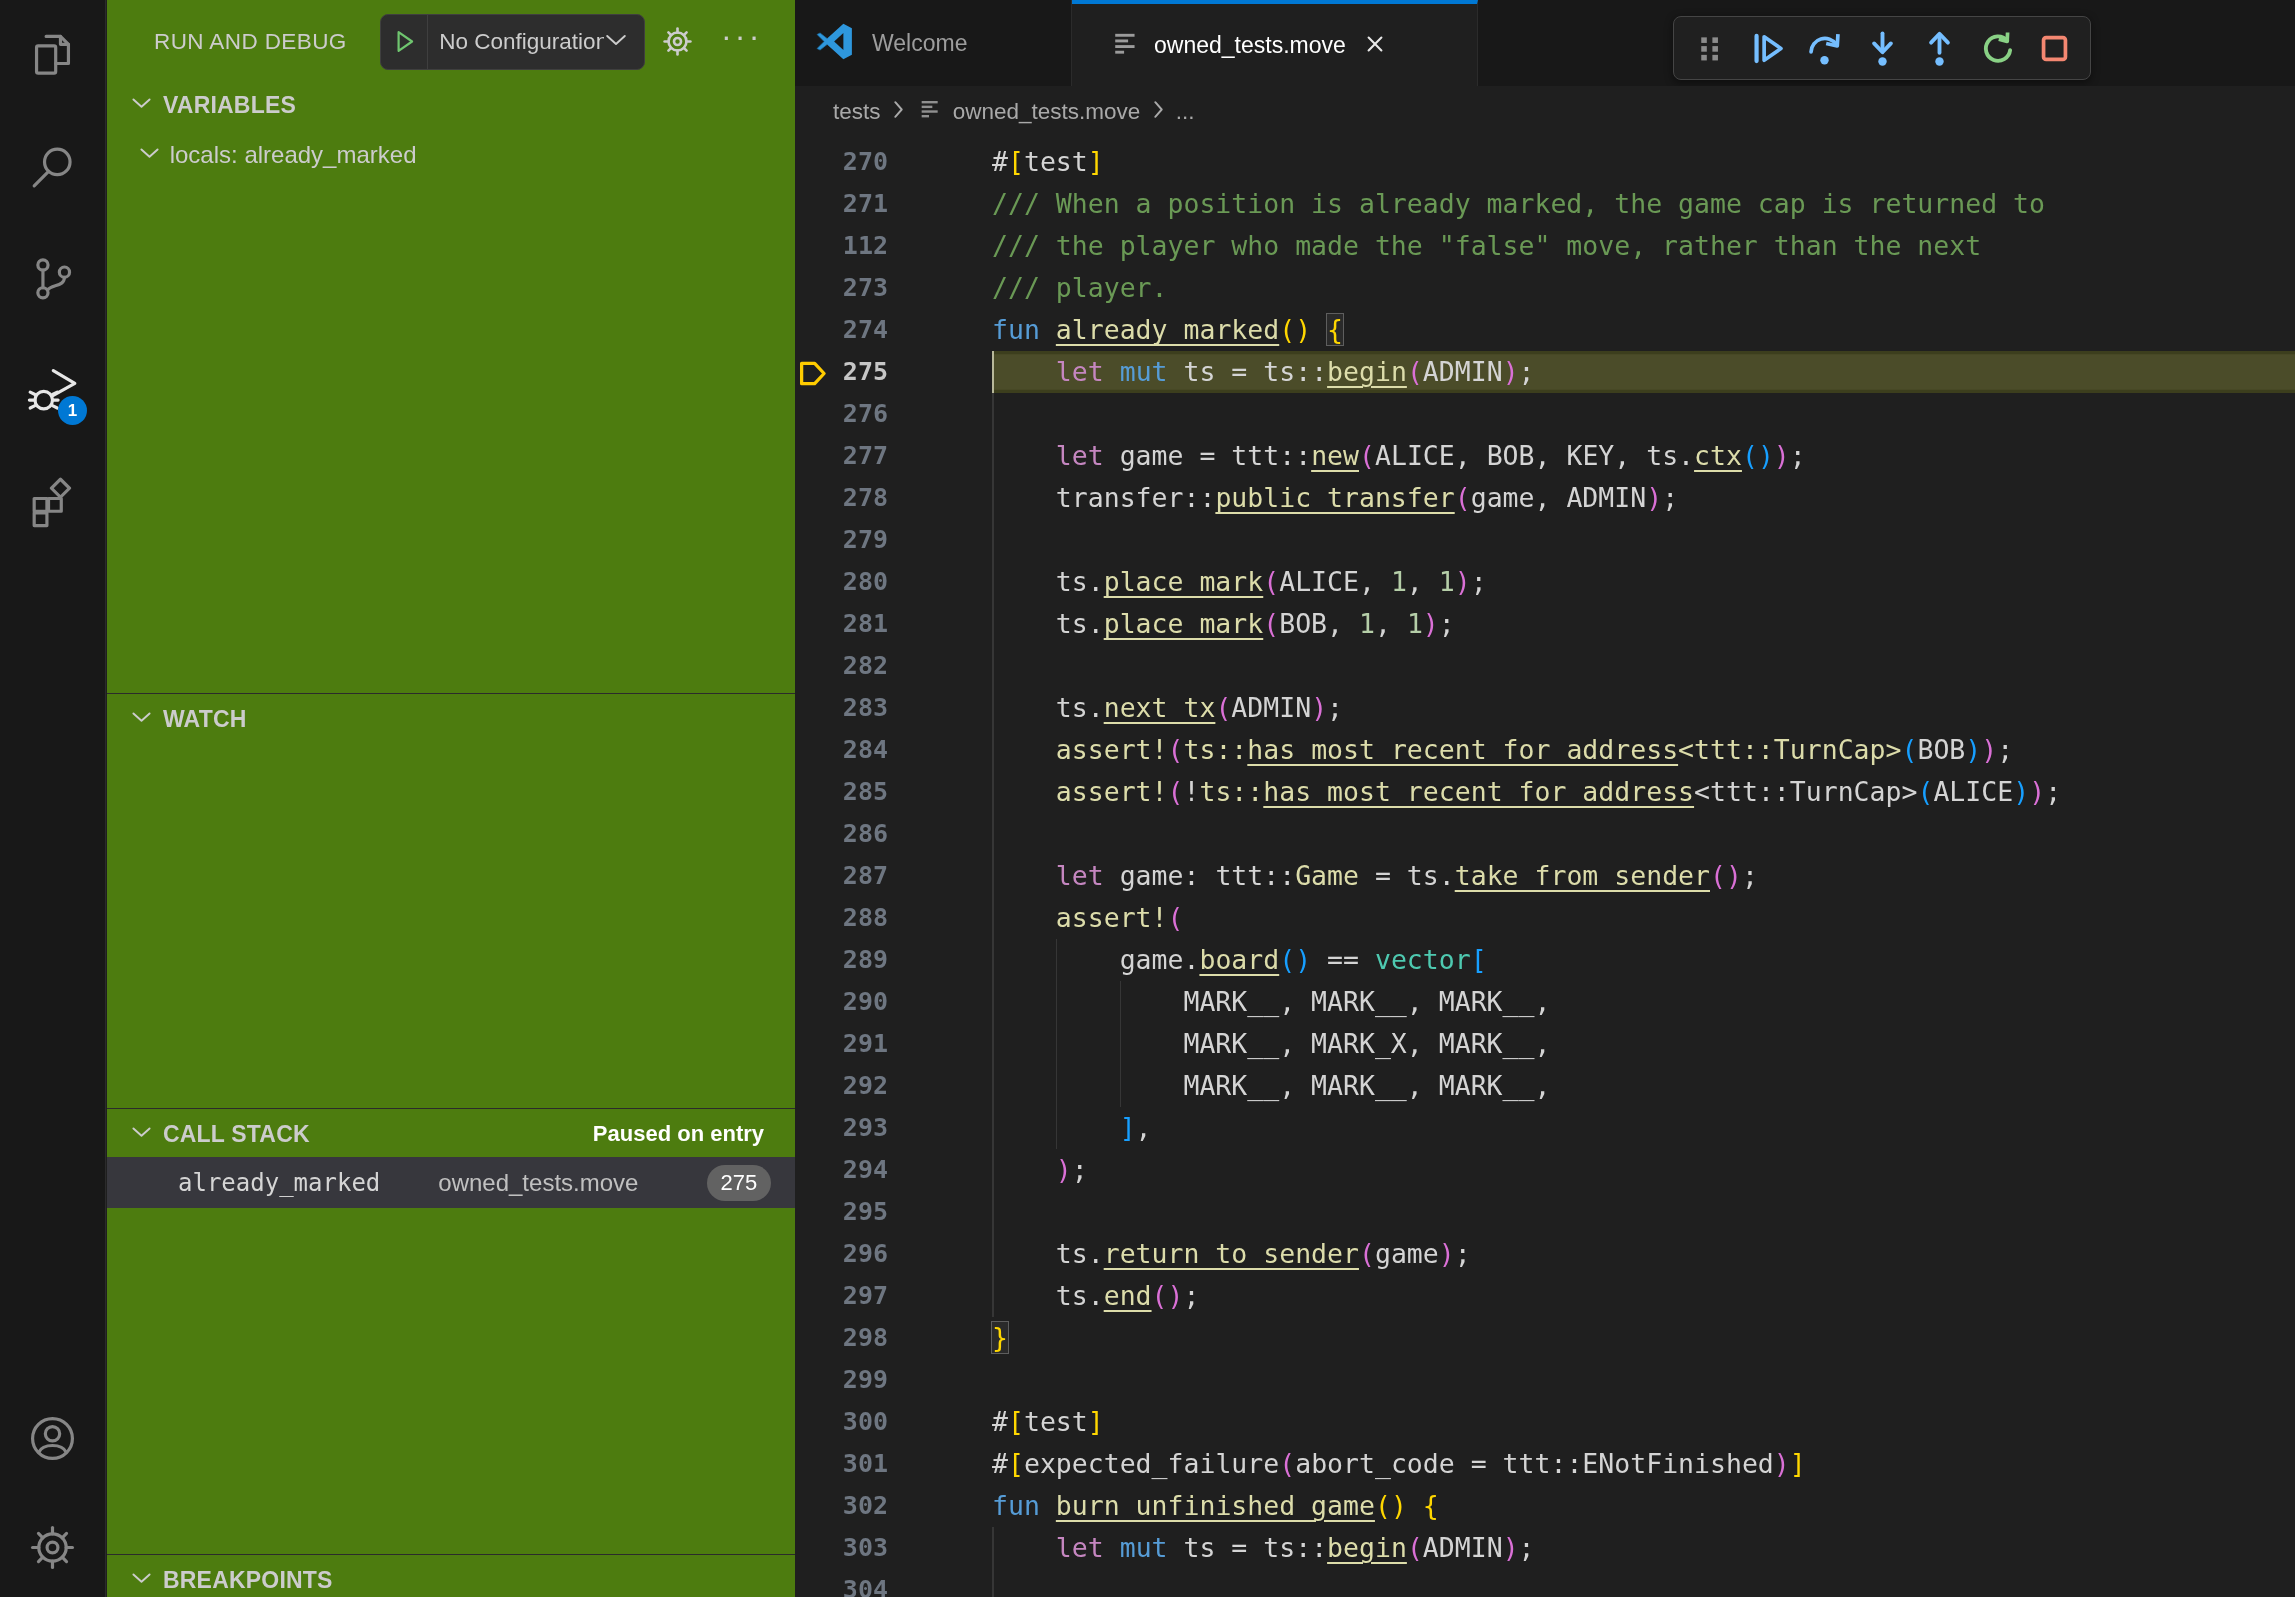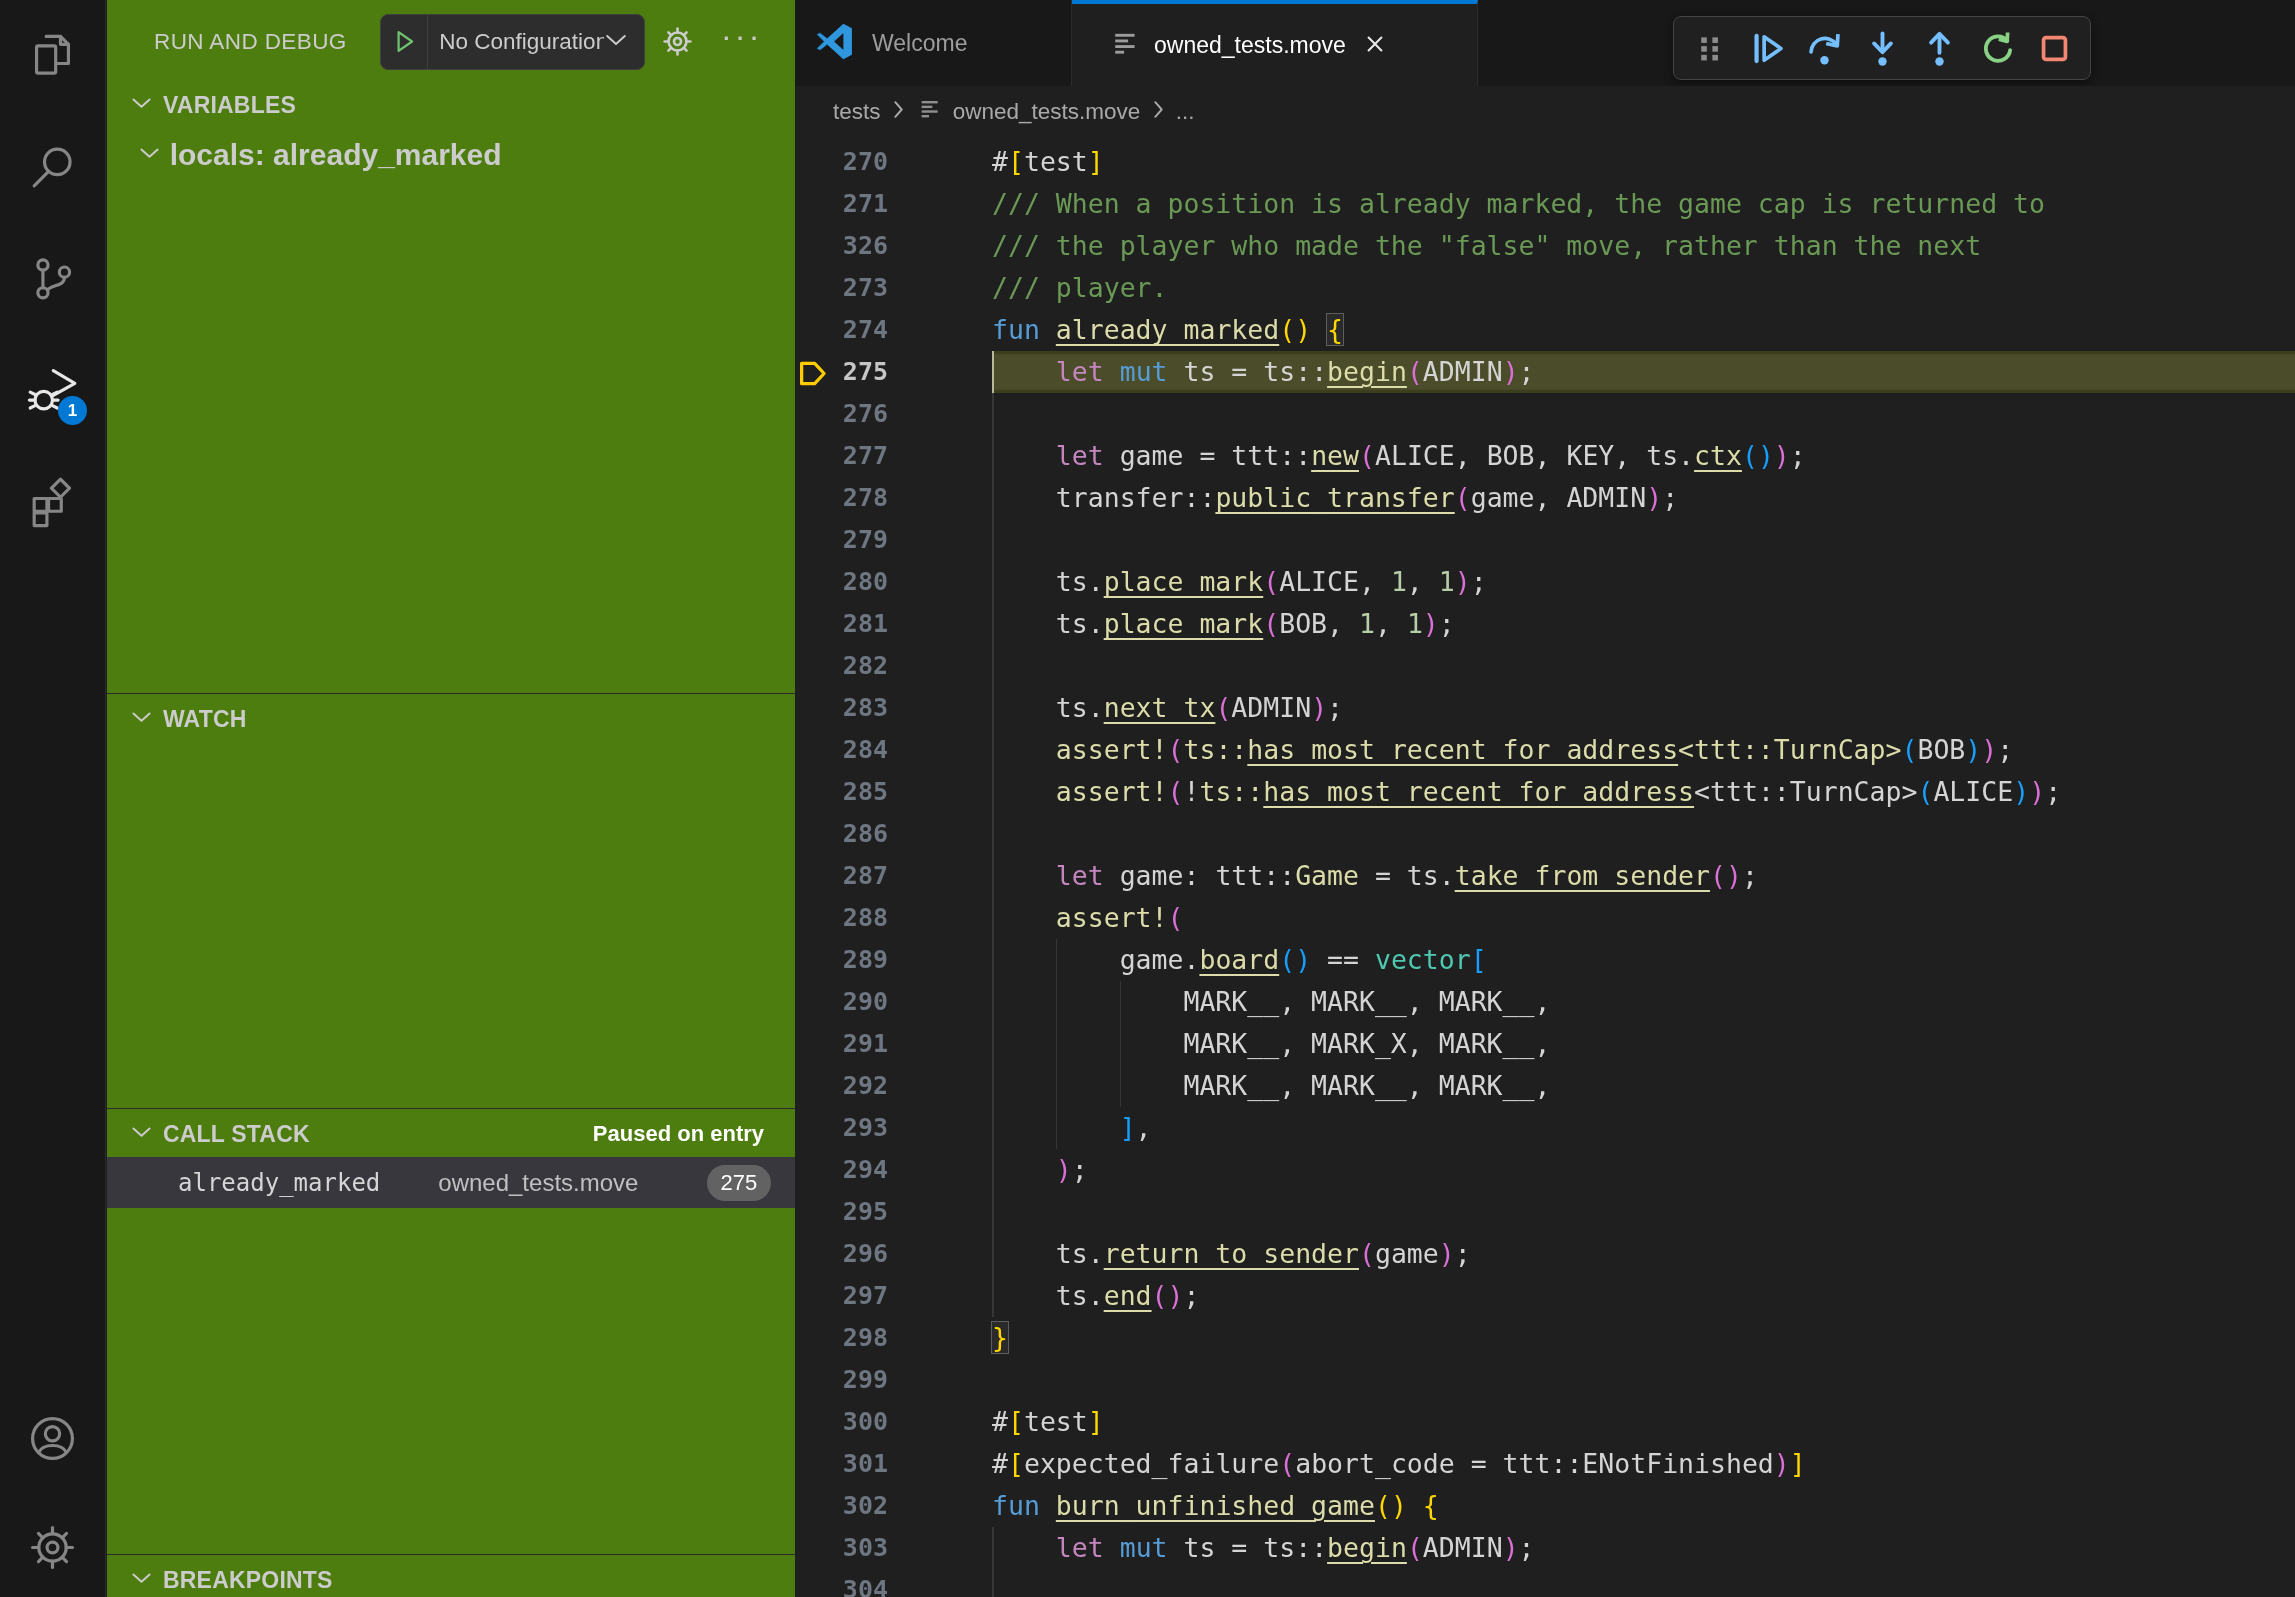--- a/index.html
+++ b/index.html
@@ -29,21 +29,21 @@
   .sb-gear { position:absolute; left:553px; top:24px; }
   .sb-dots { position:absolute; left:614px; top:17.7px; font-size:32px; color:#cccccc; letter-spacing:3.2px; }
 
   .sec-head { position:absolute; left:0; right:0; height:42px; display:flex; align-items:center;padding-left:14px; }
   .sec-head .chev { margin-left:9.7px; }
   .sec-label { font-size:23px; font-weight:bold; color:#cccccc; margin-left:11.3px; letter-spacing:0.2px; }
   .divider { position:absolute; left:0; right:0; height:0.8px; background:#2b2b2b; }
 
   .locals-row { position:absolute; top:134px; left:0; right:0; height:42px; display:flex; align-items:center; }
   .locals-row .chev { margin-left:32px; }
-  .locals-label { font-size:30px; font-weight:bold; color:#cccccc; margin-left:9.7px; }
+  .locals-label { font-size:24px; font-weight:normal; color:#cccccc; margin-left:9.7px; }
 
   .cs-status { position:absolute; right:31px; top:0; height:42px; display:flex; align-items:center;
                font-size:22px; font-weight:bold; color:#ffffff; }
   .cs-row { position:absolute; top:1157px; left:0; right:0; height:51px; background:#37373d;
             display:flex; align-items:center; }
   .cs-fn { font-family:"DejaVu Sans Mono", monospace; font-size:24px; color:#d5d5d5; margin-left:71px; }
   .cs-file { font-size:24px; color:#c0c0c0; margin-left:58px; }
   .cs-badge { position:absolute; right:24px; top:8px; height:36px; border-radius:18.5px; background:#626262;
               color:#ffffff; font-size:22px; display:flex; align-items:center; padding:0 13.7px; }
 
@@ -356,21 +356,21 @@
       <span class="bc-item">owned_tests.move</span>
       <span class="bc-chev"><svg width="13" height="21" viewBox="0 0 16 26">
             <polyline points="4,4 12,13 4,22" fill="none" stroke="#a9a9a9" stroke-width="2.4" stroke-linecap="round" stroke-linejoin="round"></polyline>
           </svg></span>
       <span class="bc-item">...</span>
     </div>
 
     <div class="code" id="code">
         <div class="cline"><div class="gutter"><span class="lnum">270</span></div><div class="content"><span class="toks"><span class="tok-pl">#</span><span class="tok-b1">[</span><span class="tok-pl">test</span><span class="tok-b1">]</span></span></div></div>
         <div class="cline"><div class="gutter"><span class="lnum">271</span></div><div class="content"><span class="toks"><span class="tok-cm">/// When a position is already marked, the game cap is returned to</span></span></div></div>
-        <div class="cline"><div class="gutter"><span class="lnum">326</span></div><div class="content"><span class="toks"><span class="tok-cm">/// the player who made the "false" move, rather than the next</span></span></div></div>
+        <div class="cline"><div class="gutter"><span class="lnum">112</span></div><div class="content"><span class="toks"><span class="tok-cm">/// the player who made the "false" move, rather than the next</span></span></div></div>
         <div class="cline"><div class="gutter"><span class="lnum">273</span></div><div class="content"><span class="toks"><span class="tok-cm">/// player.</span></span></div></div>
         <div class="cline"><div class="gutter"><span class="lnum">274</span></div><div class="content"><span class="toks"><span class="tok-kw">fun</span><span class="tok-pl"> </span><span class="tok-fn">already_marked</span><span class="tok-b1">()</span><span class="tok-pl"> </span><span class="tok-b1m">{</span></span></div></div>
         <div class="cline cur"><div class="gutter"><span class="marker"><svg width="29" height="29" viewBox="0 0 40 40">
                 <polygon points="5,6 23,6 36,20 23,34 5,34" fill="none" stroke="#ffcc00" stroke-width="4.5" stroke-linejoin="round"></polygon>
               </svg></span><span class="lnum">275</span></div><div class="content"><span class="guide" style="left: 0ch;"></span><span class="toks"><span class="tok-pl">    </span><span class="tok-ctl">let</span><span class="tok-pl"> </span><span class="tok-kw">mut</span><span class="tok-pl"> ts = ts::</span><span class="tok-fn">begin</span><span class="tok-b2">(</span><span class="tok-pl">ADMIN</span><span class="tok-b2">)</span><span class="tok-pl">;</span></span></div></div>
         <div class="cline"><div class="gutter"><span class="lnum">276</span></div><div class="content"><span class="guide" style="left: 0ch;"></span><span class="toks"></span></div></div>
         <div class="cline"><div class="gutter"><span class="lnum">277</span></div><div class="content"><span class="guide" style="left: 0ch;"></span><span class="toks"><span class="tok-pl">    </span><span class="tok-ctl">let</span><span class="tok-pl"> game = ttt::</span><span class="tok-fn">new</span><span class="tok-b2">(</span><span class="tok-pl">ALICE, BOB, KEY, ts.</span><span class="tok-fn">ctx</span><span class="tok-b3">()</span><span class="tok-b2">)</span><span class="tok-pl">;</span></span></div></div>
         <div class="cline"><div class="gutter"><span class="lnum">278</span></div><div class="content"><span class="guide" style="left: 0ch;"></span><span class="toks"><span class="tok-pl">    transfer::</span><span class="tok-fn">public_transfer</span><span class="tok-b2">(</span><span class="tok-pl">game, ADMIN</span><span class="tok-b2">)</span><span class="tok-pl">;</span></span></div></div>
         <div class="cline"><div class="gutter"><span class="lnum">279</span></div><div class="content"><span class="guide" style="left: 0ch;"></span><span class="toks"></span></div></div>
         <div class="cline"><div class="gutter"><span class="lnum">280</span></div><div class="content"><span class="guide" style="left: 0ch;"></span><span class="toks"><span class="tok-pl">    ts.</span><span class="tok-fn">place_mark</span><span class="tok-b2">(</span><span class="tok-pl">ALICE, </span><span class="tok-num">1</span><span class="tok-pl">, </span><span class="tok-num">1</span><span class="tok-b2">)</span><span class="tok-pl">;</span></span></div></div>

